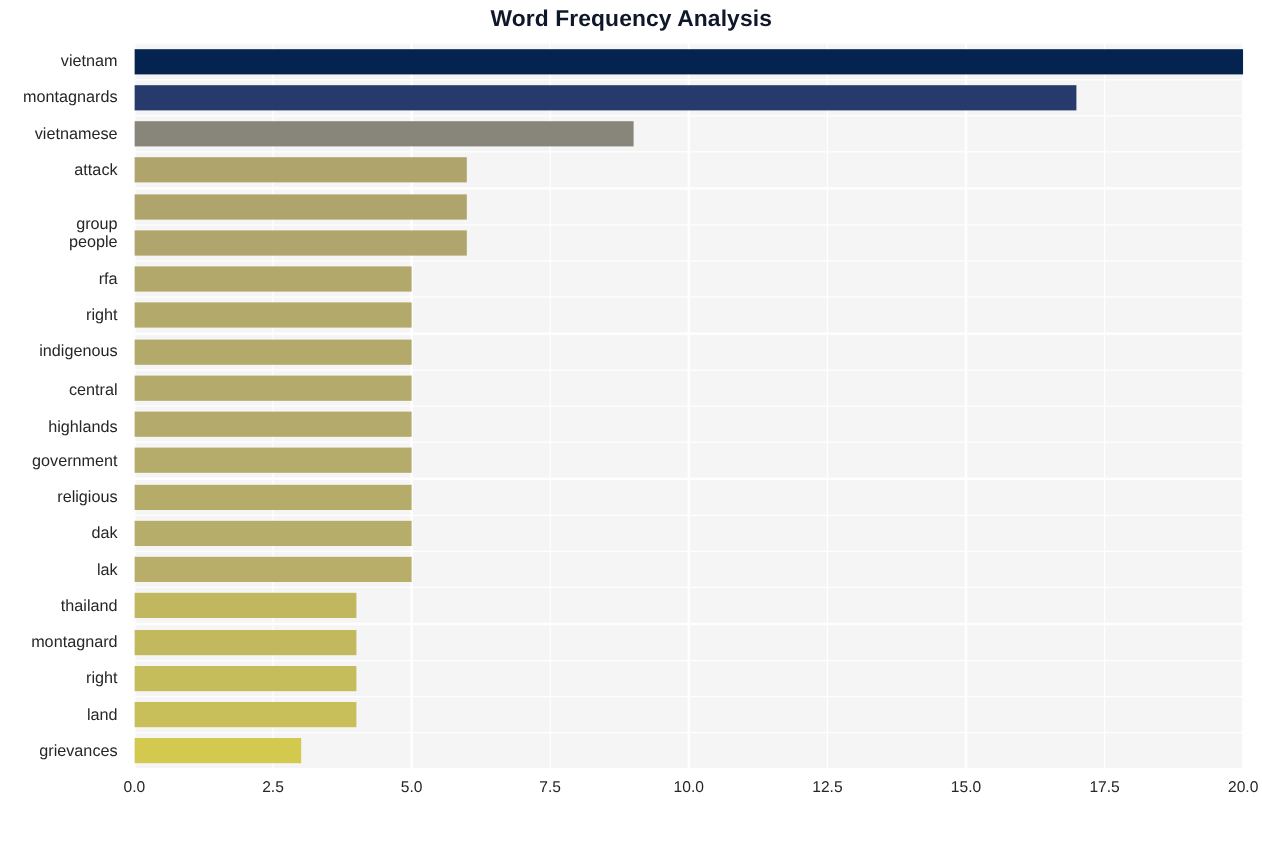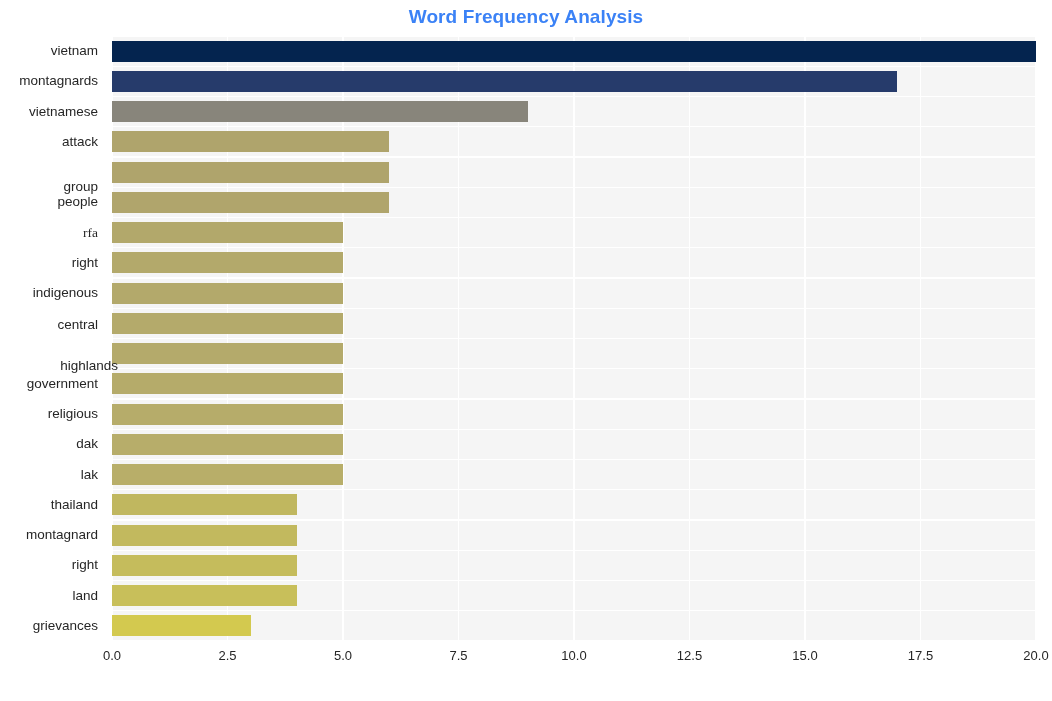--- a/index.html
+++ b/index.html
@@ -23,21 +23,21 @@
 
   
   #chart-title {
     position: absolute;
     left: 0;
     top: 6px;
     width: 1052px;
     text-align: center;
     font-size: 19px;
     font-weight: bold;
-    color: #3b82f6;
+    color: #0f172a;
     letter-spacing: 0.1px;
   }
 
   
   #plot-area {
     position: absolute;
     left: 112px;
     top: 36px;
     width: 924px;
     height: 605px;
@@ -167,25 +167,25 @@
       </div>
   </div>
 
   <div id="ylabels-layer">
       <div class="ytick-wrap" style="top: 43.125px;"><span style="padding-right: 7px; margin-top: 36px;">vietnam</span></div>
       <div class="ytick-wrap" style="top: 73.375px;"><span style="padding-right: 7px;">montagnards</span></div>
       <div class="ytick-wrap" style="top: 103.625px;"><span style="padding-right: 7px;">vietnamese</span></div>
       <div class="ytick-wrap" style="top: 133.875px;"><span style="padding-right: 7px; text-align: right;">attack</span></div>
       <div class="ytick-wrap" style="top: 164.125px; margin-top: 15px;"><span style="padding-right: 7px;">group</span></div>
       <div class="ytick-wrap" style="top: 194.375px;"><span style="padding-right: 7px; margin-left: 47px;">people</span></div>
-      <div class="ytick-wrap" style="top: 224.625px; font-family: Liberation Serif, serif;"><span style="padding-right: 7px;">rfa</span></div>
+      <div class="ytick-wrap" style="top: 224.625px;"><span style="padding-right: 7px;">rfa</span></div>
       <div class="ytick-wrap" style="top: 254.875px;"><span style="padding-right: 7px;">right</span></div>
       <div class="ytick-wrap" style="top: 285.125px;"><span style="padding-right: 7px;">indigenous</span></div>
       <div class="ytick-wrap" style="top: 317px;"><span style="padding-right: 7px;">central</span></div>
-      <div class="ytick-wrap" style="top: 358px; margin-left: 20px;"><span style="padding-right: 7px;">highlands</span></div>
+      <div class="ytick-wrap" style="top: 348px;"><span style="padding-right: 7px;">highlands</span></div>
       <div class="ytick-wrap" style="top: 375.875px;"><span style="padding-right: 7px;">government</span></div>
       <div class="ytick-wrap" style="top: 406.125px;"><span style="padding-right: 7px; text-align: center;">religious</span></div>
       <div class="ytick-wrap" style="top: 436.375px;"><span style="padding-right: 7px;">dak</span></div>
       <div class="ytick-wrap" style="top: 466.625px;"><span style="padding-right: 7px;">lak</span></div>
       <div class="ytick-wrap" style="top: 496.875px;"><span style="padding-right: 7px;">thailand</span></div>
       <div class="ytick-wrap" style="top: 527.125px;"><span style="padding-right: 7px;">montagnard</span></div>
       <div class="ytick-wrap" style="top: 557.375px;"><span style="padding-right: 7px;">right</span></div>
       <div class="ytick-wrap" style="top: 587.625px;"><span style="padding-right: 7px;">land</span></div>
       <div class="ytick-wrap" style="top: 617.875px;"><span style="padding-right: 7px;">grievances</span></div>
     </div>

